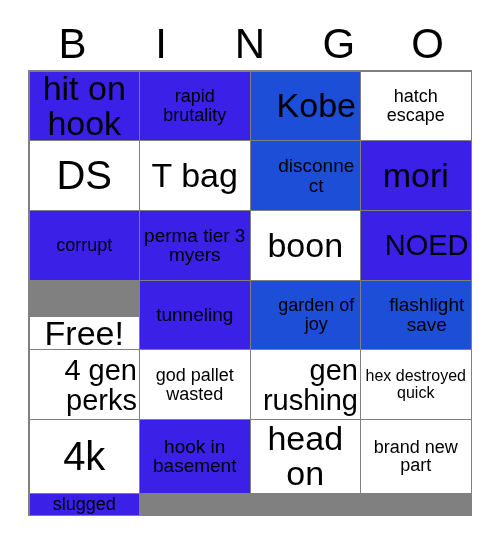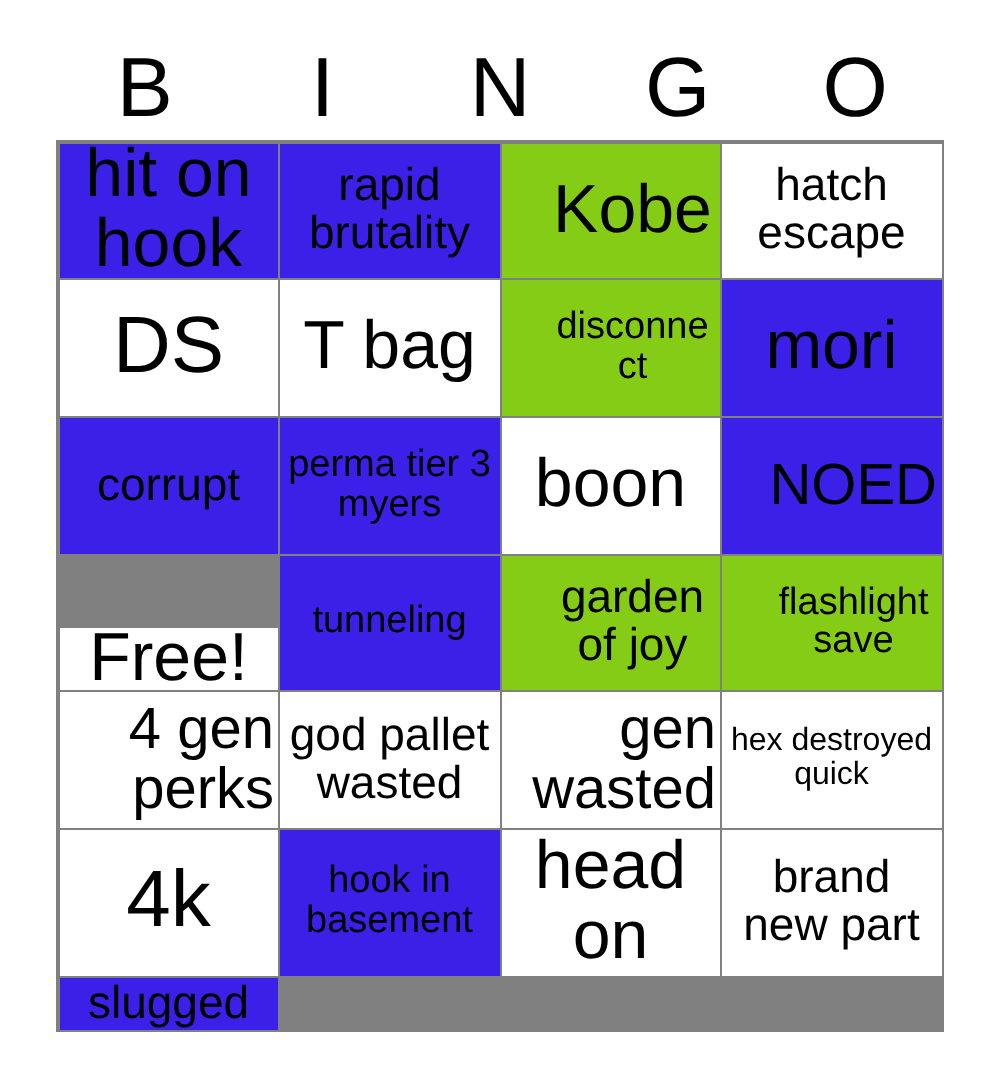--- a/index.html
+++ b/index.html
@@ -82,27 +82,27 @@
     line-height: 1.04;
     font-family: "Liberation Sans", sans-serif;
     word-wrap: break-word;
     user-select: none;
   }
 
   
   .fs-xl   { font-size: 40px; }
   .fs-lg   { font-size: 34px; }
   .fs-md   { font-size: 29px; text-align: right; }
-  .fs-sm   { font-size: 23px; }
+  .fs-sm   { font-size: 18px; }
   .fs-xs   { font-size: 19px; }
   .fs-xxs  { font-size: 16px; }
 
   
   .mark-blue  { background: #3b20e8; }
-  .mark-green { background: #84cc16; padding-left: 24px; }
+  .mark-green { background: #1d4ed8; padding-left: 24px; }
   .mark-red   { background: #ffffff; }
   .mark-white { background: #ffffff; margin-top: 36px; }
 </style>
 </head>
 <body>
 
 <div id="bingo-card">
 
   <div id="header-row">
       <div class="header-letter">B</div>
@@ -161,21 +161,21 @@
       <div class="cell mark-green">
         <span class="cell-text fs-xs">flashlight save</span>
       </div>
       <div class="cell mark-red">
         <span class="cell-text fs-md">4 gen perks</span>
       </div>
       <div class="cell mark-red">
         <span class="cell-text fs-sm">god pallet wasted</span>
       </div>
       <div class="cell mark-red">
-        <span class="cell-text fs-md">gen wasted</span>
+        <span class="cell-text fs-md">gen rushing</span>
       </div>
       <div class="cell mark-red">
         <span class="cell-text fs-xxs">hex destroyed quick</span>
       </div>
       <div class="cell mark-red">
         <span class="cell-text fs-xl">4k</span>
       </div>
       <div class="cell mark-blue">
         <span class="cell-text fs-xs">hook in basement</span>
       </div>

